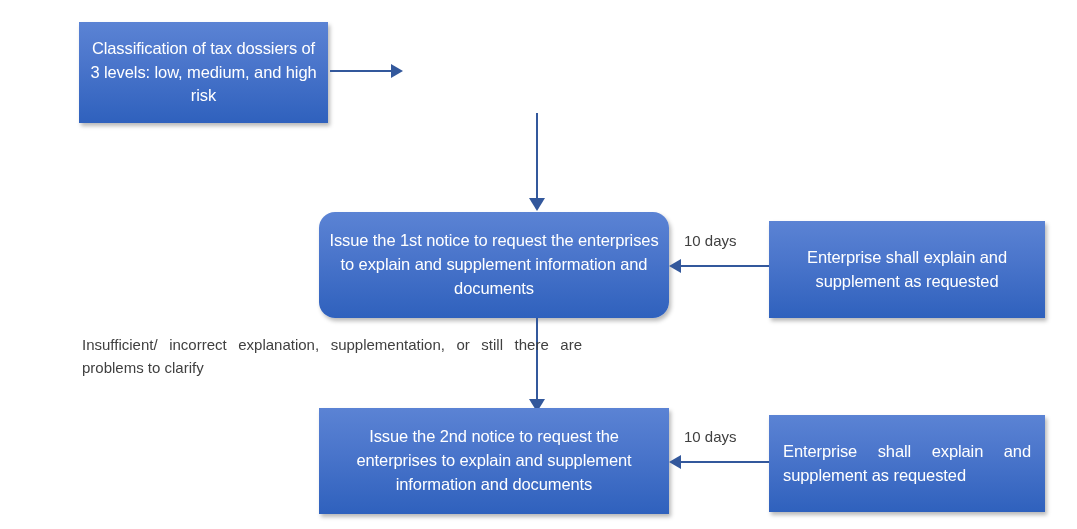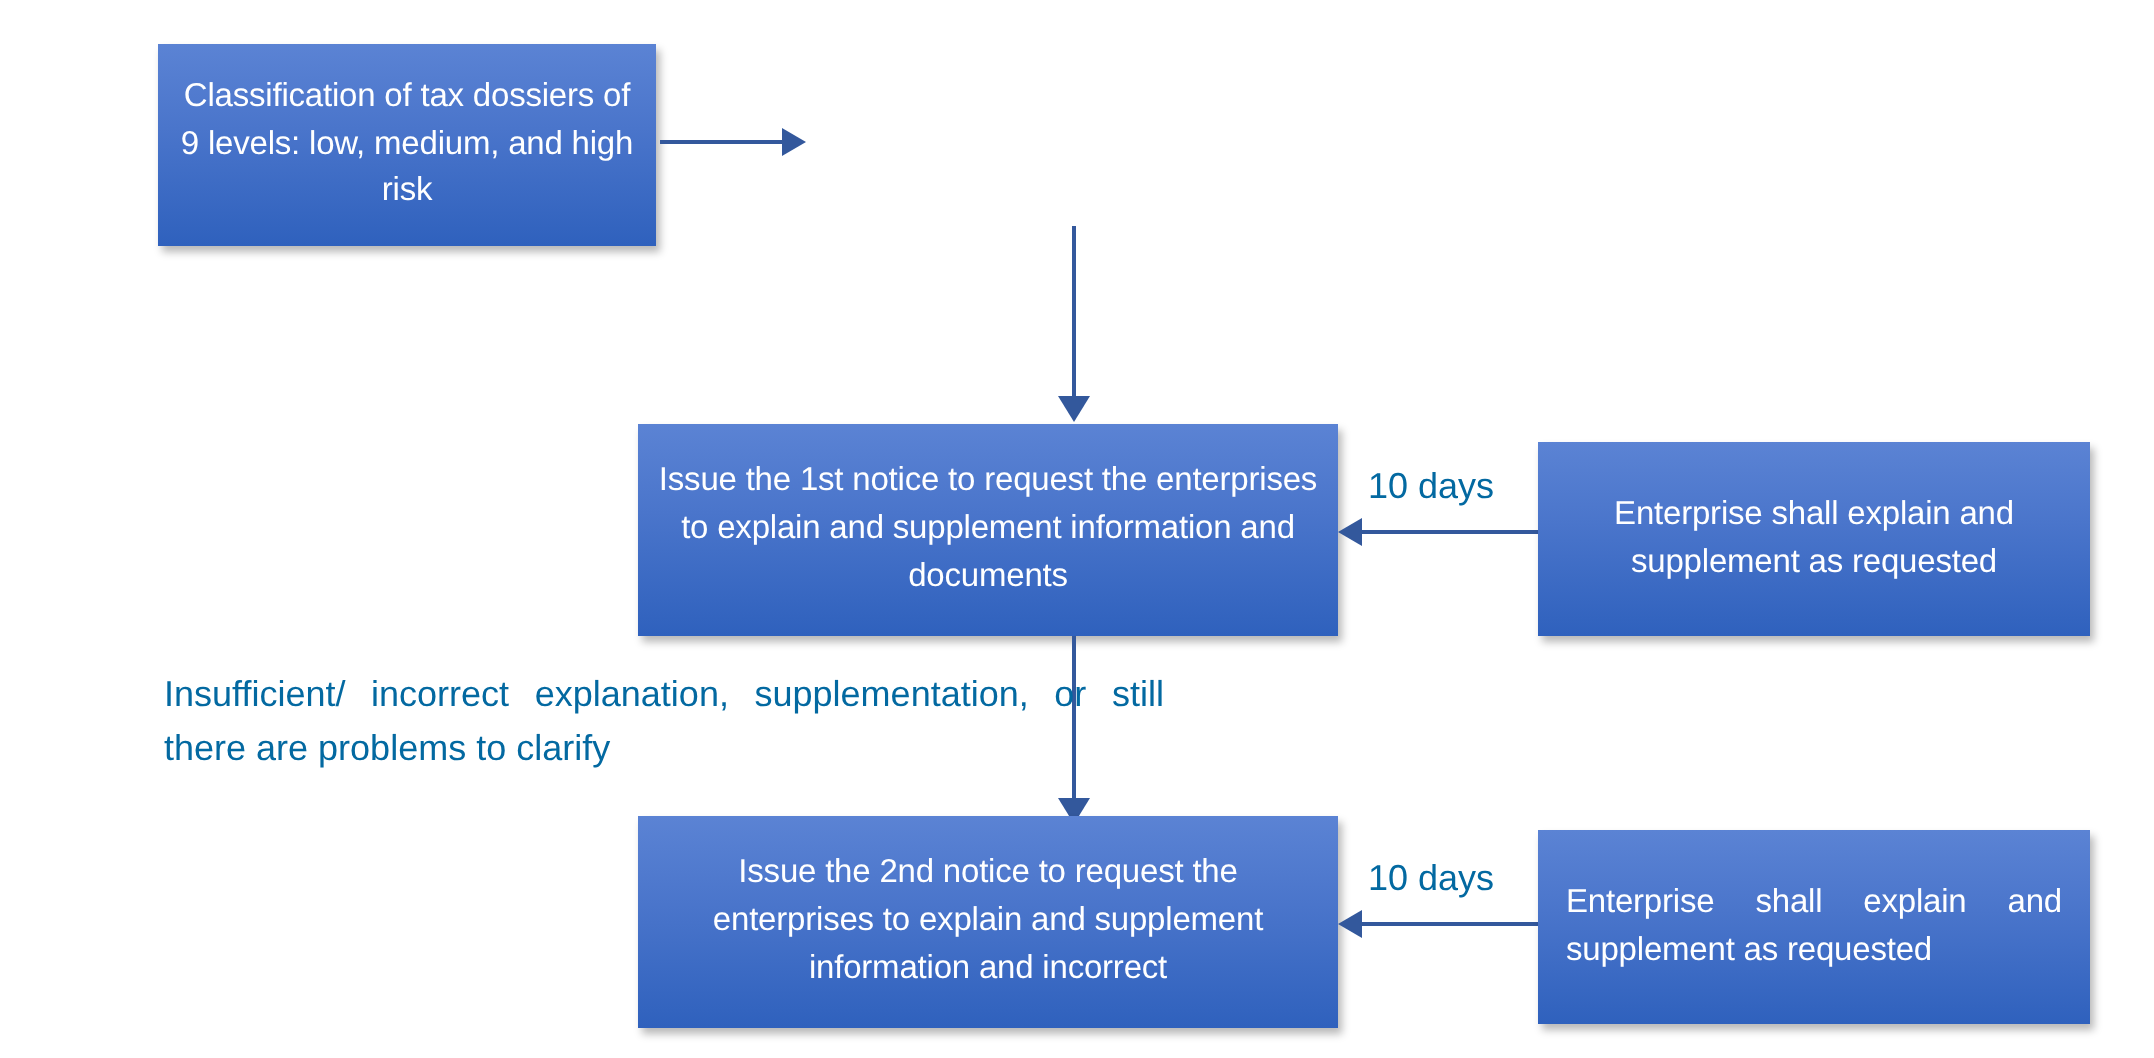--- a/index.html
+++ b/index.html
@@ -66,65 +66,65 @@
   }
   .arrow.down {
     border-left: 8px solid transparent;
     border-right: 8px solid transparent;
     border-top: 13px solid #33589c;
   }
 
   
   .label {
     position: absolute;
-    color: #0369a1;
-    font-size: 18px;
+    color: #404040;
+    font-size: 15px;
     line-height: 1.5;
   }
   .label.note {
     width: 500px;
     text-align: justify;
     text-align-last: left;
   }
 </style>
 </head>
 <body>
 
 <div id="canvas">
 
   <div class="box" style="left:79px; top:22px; width:249px; height:101px;">
-    <span class="txt">Classification of tax dossiers of 9 levels: low, medium, and high risk</span>
+    <span class="txt">Classification of tax dossiers of 3 levels: low, medium, and high risk</span>
   </div>
 
   <div class="hline" style="left:330px; top:70px; width:62px;"></div>
   <div class="arrow right" style="left:391px; top:64px;"></div>
 
 
   <div class="vline" style="left:536px; top:113px; height:86px;"></div>
   <div class="arrow down" style="left:529px; top:198px;"></div>
 
-  <div class="box" style="left:319px; top:212px; width:350px; height:106px;">
+  <div class="box" style="left:319px; top:212px; width:350px; height:106px;border-radius:16px;">
     <span class="txt">Issue the 1st notice to request the enterprises to explain and supplement information and documents</span>
   </div>
 
   <div class="hline" style="left:681px; top:265px; width:88px;"></div>
   <div class="arrow left" style="left:669px; top:259px;"></div>
   <div class="label" style="left:684px; top:230px;">10 days</div>
 
   <div class="box" style="left:769px; top:221px; width:276px; height:97px;">
     <span class="txt">Enterprise shall explain and supplement  as requested</span>
   </div>
 
   <div class="vline" style="left:536px; top:318px; height:83px;"></div>
   <div class="arrow down" style="left:529px; top:399px;"></div>
 
   <div class="label note" style="left:40px; top:334px;margin-left:42px;">Insufficient/ incorrect explanation, supplementation, or still there are problems to clarify</div>
 
   <div class="box" style="left:319px; top:408px; width:350px; height:106px;">
-    <span class="txt">Issue the 2nd notice to request the enterprises to explain and supplement information and incorrect</span>
+    <span class="txt">Issue the 2nd notice to request the enterprises to explain and supplement information and documents</span>
   </div>
 
   <div class="hline" style="left:681px; top:461px; width:88px;"></div>
   <div class="arrow left" style="left:669px; top:455px;"></div>
   <div class="label" style="left:684px; top:426px;">10 days</div>
 
   <div class="box justify" style="left:769px; top:415px; width:276px; height:97px;">
     <span class="txt">Enterprise shall explain and supplement  as requested</span>
   </div>
 

